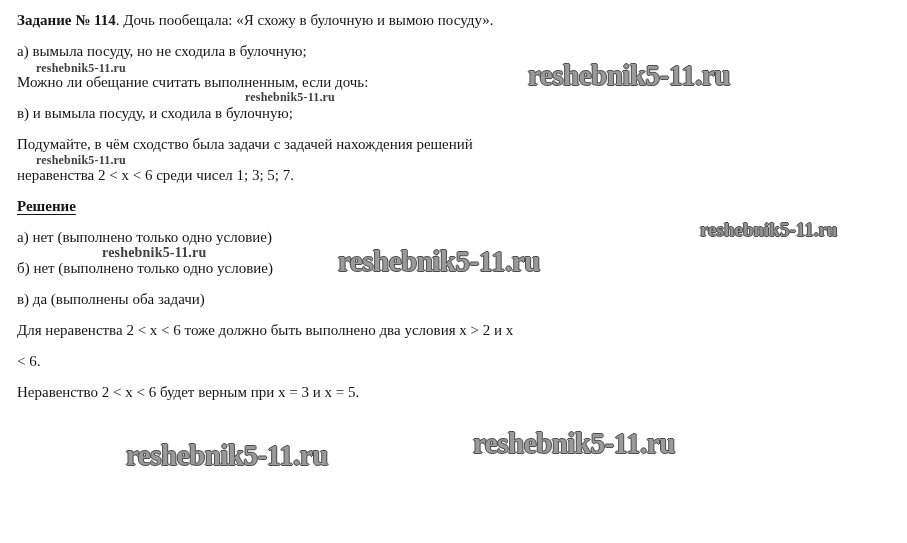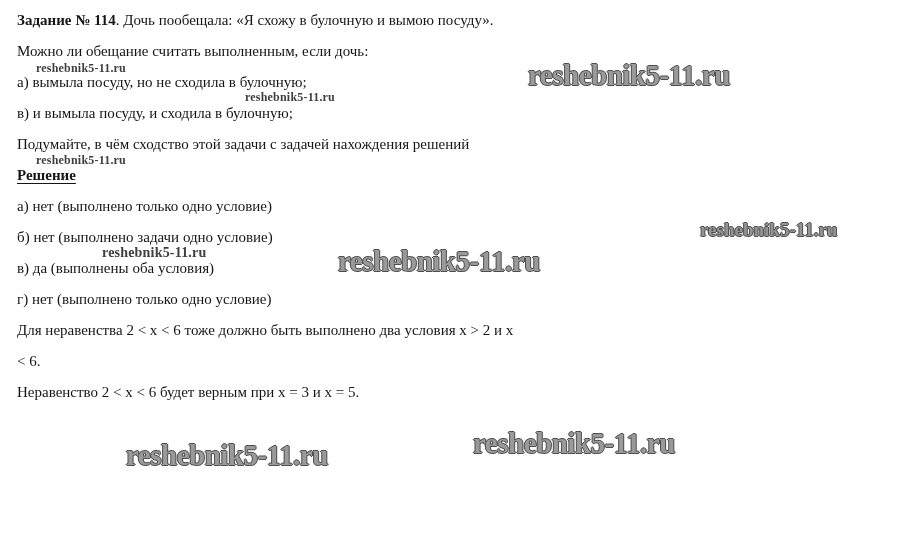--- a/index.html
+++ b/index.html
@@ -56,33 +56,33 @@
   .wm9{left:473px;top:427px;}
 </style>
 </head>
 <body>
 
 <div class="page">
 
   <div class="text-col">
     <div class="line"><span class="b">Задание № 114</span><span>. Дочь пообещала: «Я схожу в булочную и вымою посуду».</span></div>
 
+    <div class="line">а) вымыла посуду, но не сходила в булочную;</div>
+
     <div class="line">Можно ли обещание считать выполненным, если дочь:</div>
-
-    <div class="line">а) вымыла посуду, но не сходила в булочную;</div>
     <div class="line">в) и вымыла посуду, и сходила в булочную;</div>
 
-    <div class="line">Подумайте, в чём сходство этой задачи с задачей нахождения решений</div>
+    <div class="line">Подумайте, в чём сходство была задачи с задачей нахождения решений</div>
+    <div class="line">неравенства 2 &lt; x &lt; 6 среди чисел 1; 3; 5; 7.</div>
 
     <div class="line"><span class="heading">Решение</span></div>
 
     <div class="line">а) нет (выполнено только одно условие)</div>
-    <div class="line">б) нет (выполнено задачи одно условие)</div>
-    <div class="line">в) да (выполнены оба условия)</div>
-    <div class="line">г) нет (выполнено только одно условие)</div>
+    <div class="line">б) нет (выполнено только одно условие)</div>
+    <div class="line">в) да (выполнены оба задачи)</div>
 
     <div class="line">Для неравенства 2 &lt; x &lt; 6 тоже должно быть выполнено два условия x &gt; 2 и x</div>
     <div class="line">&lt; 6.</div>
     <div class="line">Неравенство 2 &lt; x &lt; 6 будет верным при x = 3 и x = 5.</div>
   </div>
 
   <span class="wm wm-sm wm1">reshebnik5-11.ru</span>
   <span class="wm wm-lg wm2">reshebnik5-11.ru</span>
   <span class="wm wm-sm wm3">reshebnik5-11.ru</span>
   <span class="wm wm-sm wm4">reshebnik5-11.ru</span>

